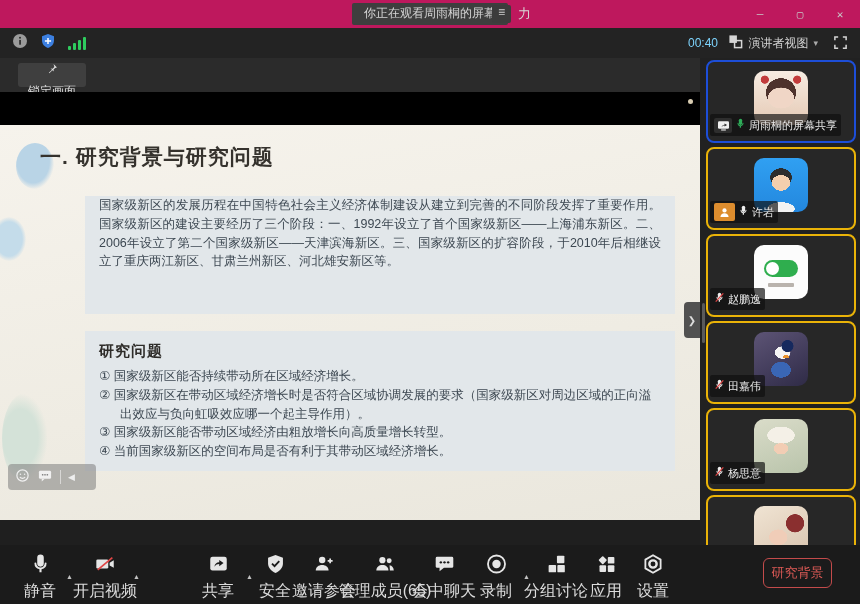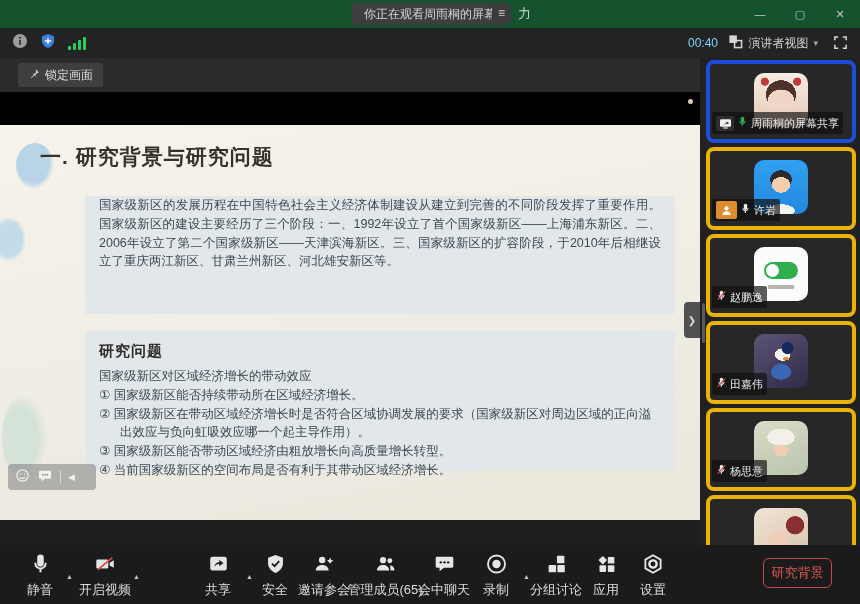--- a/index.html
+++ b/index.html
@@ -1,21 +1,21 @@
 <!DOCTYPE html>
 <html><head>
 <meta charset="utf-8">
 <style>
   * { margin:0; padding:0; box-sizing:border-box; }
   html,body { width:860px; height:604px; background:#111; overflow:hidden;
     font-family:"Liberation Sans","DejaVu Sans",sans-serif; }
   .app { position:absolute; top:0; left:0; width:860px; height:604px; background:#1f1f1f; }
 
   
-  .titlebar { position:absolute; top:0; left:0; width:860px; height:28px; background:#14532d; }
+  .titlebar { position:absolute; top:0; left:0; width:860px; height:28px; background:#be185d;font-family:Liberation Mono, monospace; }
   .title-pill { position:absolute; left:352px; top:3px; height:22px; line-height:22px;
     background:#3e3e3e; color:#d6d6d6; font-size:12px; padding:0 12px; border-radius:2px; }
   .ime-box { position:absolute; left:492px; top:5px; width:19px; height:18px; background:#3c3c3c;
     color:#cfcfcf; font-size:12px; text-align:center; line-height:17px; border-radius:2px; }
   .ime-char { position:absolute; left:518px; top:5px; color:#d8d8d8; font-size:13px; }
   .win-controls { position:absolute; right:0; top:0; height:28px; display:flex; }
   .win-btn { width:40px; height:28px; color:#c8c8c8; font-size:11px; display:flex;
     align-items:center; justify-content:center; }
 
   
@@ -25,21 +25,21 @@
   .sigbars span { width:3px; background:#2ecc5e; border-radius:1px; }
   .timer { position:absolute; right:142px; top:8px; color:#7dd3fc; font-size:12px; }
   .viewmode { position:absolute; right:42px; top:6px; display:flex; align-items:center; gap:5px;
     color:#d2d2d2; font-size:12px; }
   .caret-down { font-size:9px; color:#aaa; }
   .fs-btn { position:absolute; right:12px; top:7px; }
 
   
   .pinrow { position:absolute; top:58px; left:0; width:700px; height:34px; background:#2b2b2b; }
   .pin-btn { position:absolute; left:18px; top:5px; height:24px; background:#3f3f3f; border-radius:3px;
-    color:#dedede; font-size:12px; display:flex; align-items:center; gap:5px; padding:0 10px; }
+    color:#dedede; font-size:12px; display:flex; align-items:center; gap:5px; padding:0 10px;flex-direction:column; }
 
   
   .stage { position:absolute; top:92px; left:0; width:700px; height:375px; background:#000; }
   .slide-dot { position:absolute; top:7px; right:7px; width:5px; height:5px; border-radius:50%; background:#d9cdb2; }
   .slide { position:absolute; top:33px; left:0; width:700px; height:395px;
     background:linear-gradient(170deg,#f6f3ec 0%,#efece3 60%,#eae7dd 100%); overflow:hidden; }
   .blob { position:absolute; border-radius:50%; }
   .blob1 { left:16px; top:18px; width:38px; height:46px;
     background:radial-gradient(ellipse at 45% 40%, #b9d4e6 0 55%, rgba(185,212,230,0) 72%); }
   .blob2 { left:-8px; top:92px; width:34px; height:44px;
@@ -62,22 +62,22 @@
   .ovl-div { width:1px; height:14px; background:rgba(255,255,255,.5); }
   .ovl-arrow { color:#eee; font-size:9px; }
   .side-handle { position:absolute; right:0; top:210px; width:16px; height:36px; background:#515151;
     border-radius:4px 0 0 4px; color:#ddd; font-size:10px; display:flex; align-items:center; justify-content:center; }
 
   
   .sidebar { position:absolute; top:58px; left:700px; width:160px; height:487px; background:#212121;
     overflow:hidden; padding:2px 4px 0 6px; }
   .scrollstrip { position:absolute; left:2px; top:245px; width:3px; height:40px; background:#5a5a5a; border-radius:2px; }
   .tile { position:relative; width:150px; height:83px; margin-bottom:4px; background:#272727;
-    border:4px solid #eab308; border-radius:8px; }
-  .tile.active { border:4px solid #1d4ed8; }
+    border:2px solid #eab308; border-radius:8px; }
+  .tile.active { border:2px solid #1d4ed8; }
   .av { position:absolute; left:50%; top:9px; transform:translateX(-50%); width:54px; height:54px; border-radius:10px; }
   .av1 { background:
     radial-gradient(circle at 20% 16%, #c23b3b 0 6%, rgba(0,0,0,0) 7%),
     radial-gradient(circle at 80% 16%, #c23b3b 0 6%, rgba(0,0,0,0) 7%),
     radial-gradient(ellipse 40% 32% at 50% 50%, #f0d6c6 0 60%, rgba(0,0,0,0) 61%),
     radial-gradient(ellipse 46% 44% at 50% 40%, #4e322c 0 60%, rgba(0,0,0,0) 61%),
     linear-gradient(180deg,#f6ece2,#e5c9b4); }
   .av2 { background:
     radial-gradient(ellipse 28% 24% at 50% 46%, #f4cfae 0 60%, rgba(0,0,0,0) 61%),
     radial-gradient(ellipse 33% 28% at 50% 36%, #2c2c2c 0 60%, rgba(0,0,0,0) 61%),
@@ -108,21 +108,21 @@
     gap:3px; background:rgba(15,15,15,.68); border-radius:2px; padding:2px 4px; }
   .namebar .pname { color:#ececec; font-size:11px; white-space:nowrap; overflow:hidden; }
   .badge-share { width:18px; height:15px; background:#2e2e2e; border-radius:2px;
     display:flex; align-items:center; justify-content:center; flex:none; }
   .badge-host { width:21px; height:18px; background:#dd8d2e; border-radius:2px;
     display:flex; align-items:center; justify-content:center; flex:none; }
 
   
   .bottombar { position:absolute; top:545px; left:0; width:860px; height:59px; background:#1b1b1b; }
   .tb-btn { position:absolute; top:7px; transform:translateX(-50%); display:flex; flex-direction:column;
-    align-items:center; gap:5px; color:#dcdcdc; font-size:13px; white-space:nowrap; }
+    align-items:center; gap:5px; color:#dcdcdc; font-size:16px; white-space:nowrap; }
   .tb-icon { height:24px; display:flex; align-items:center; justify-content:center; }
   .tb-caret { position:absolute; top:28px; font-size:7px; color:#c2c2c2; }
   .end-btn { position:absolute; left:763px; top:13px; width:69px; height:30px; border:1px solid #c34b4b;
     border-radius:6px; color:#dd5a56; font-size:13px; text-align:center; line-height:28px; background:transparent; }
 </style>
 </head>
 <body>
 
 <div class="app">
 
@@ -196,21 +196,20 @@
       <div class="blob blob2"></div>
       <div class="blob blob3"></div>
       <div class="slide-title">一. 研究背景与研究问题</div>
 
       <div class="sbox sbox1">
         <div class="sbody">国家级新区的发展历程在中国特色社会主义经济体制建设从建立到完善的不同阶段发挥了重要作用。 国家级新区的建设主要经历了三个阶段：一、1992年设立了首个国家级新区——上海浦东新区。二、2006年设立了第二个国家级新区——天津滨海新区。三、国家级新区的扩容阶段，于2010年后相继设立了重庆两江新区、甘肃兰州新区、河北雄安新区等。</div>
       </div>
 
       <div class="sbox sbox2">
         <h3>研究问题</h3>
-        <div class="q-intro">国家级新区对区域经济增长的带动效应</div>
         <div class="q-item">① 国家级新区能否持续带动所在区域经济增长。</div>
         <div class="q-item">② 国家级新区在带动区域经济增长时是否符合区域协调发展的要求（国家级新区对周边区域的正向溢出效应与负向虹吸效应哪一个起主导作用）。</div>
         <div class="q-item">③ 国家级新区能否带动区域经济由粗放增长向高质量增长转型。</div>
         <div class="q-item">④ 当前国家级新区的空间布局是否有利于其带动区域经济增长。</div>
       </div>
     </div>
 
     <div class="overlay-pill">
       <span>
         <svg width="15" height="15" viewBox="0 0 16 16" fill="none" stroke="#f0f0f0" stroke-width="1.3">

